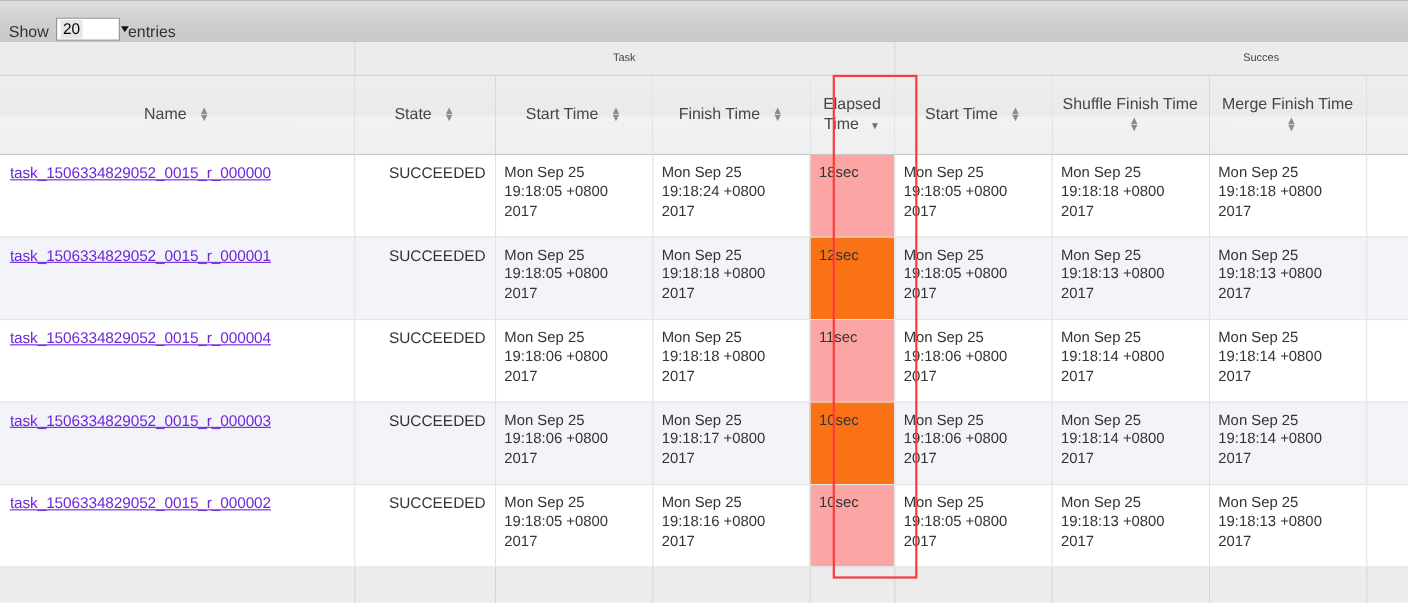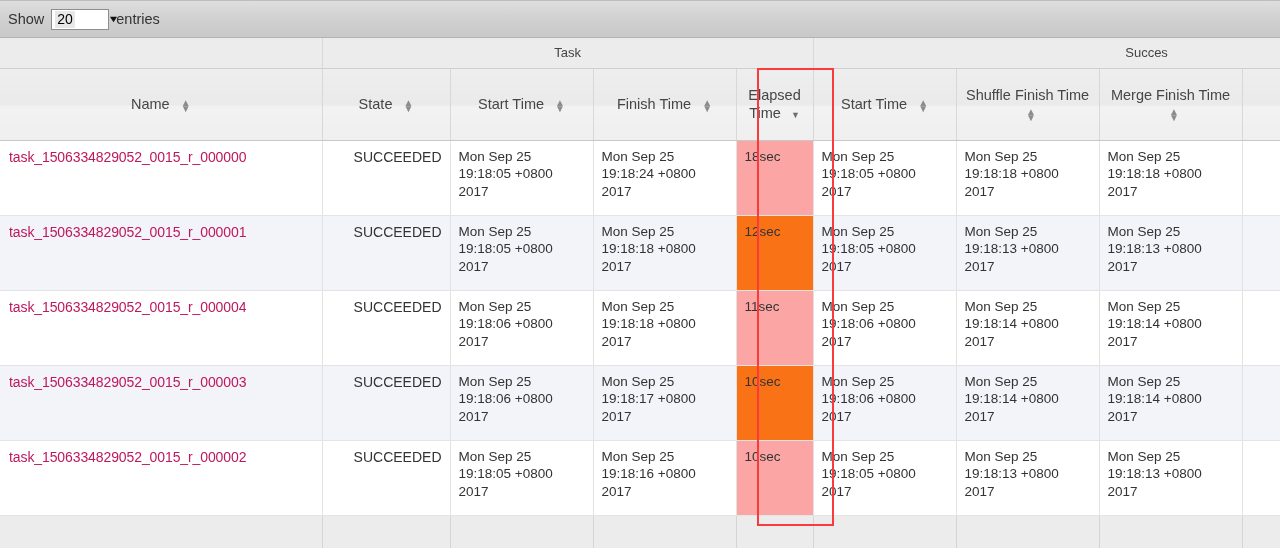--- a/index.html
+++ b/index.html
@@ -20,21 +20,21 @@
 
   
   .toolbar {
     position: absolute;
     left: 0; top: 0;
     width: 1280px; height: 38px;
     background: linear-gradient(to bottom, #dedede 0%, #cfcfcf 55%, #c9c9c9 100%);
     border-top: 1px solid #bdbdbd;
     border-bottom: 1px solid #b4b4b4;
     display: flex;
-    align-items: center;
+    align-items: flex-end;
     padding-left: 8px;
     font-size: 14.5px;
     color: #333333;
   }
   .toolbar .lbl { line-height: 1; }
   .length-select {
     display: inline-flex;
     align-items: center;
     justify-content: space-between;
     margin: 0 7px;
@@ -76,21 +76,21 @@
     color: #333333;
   }
 
   
   tr.group-row th {
     height: 30px;
     background: #ececec;
     border-bottom: 1px solid #cfcfcf;
     border-right: 1px solid #d8d8d8;
     font-weight: normal;
-    font-size: 13px;
+    font-size: 10px;
     color: #444;
     text-align: center;
     vertical-align: middle;
     padding: 0;
   }
   tr.group-row th.blank {
     background: #ececec;
     border-right: 1px solid #d8d8d8;
   }
 
@@ -147,21 +147,22 @@
     color: #333333;
     height: 75px;
   }
   tbody tr.odd td { background: #ffffff; }
   tbody tr.even td { background: #f3f3fa; }
   tbody tr.odd td.sorted { background: #fca5a5; }
   tbody tr.even td.sorted { background: #f97316; }
 
   td.name-cell { padding-left: 9px; padding-right: 4px; }
   a.task-link {
-    color: #be185d;
+    color: #6d28d9;
+    text-decoration: underline;
     font-size: 14px;
     letter-spacing: -0.1px;
     white-space: nowrap;
   }
   td.state-cell { text-align: right; font-size: 14px; padding-left: 10px; }
   td.time-cell { text-align: left; }
   td.sorted { text-align: left; }
 
   
   tfoot th {

